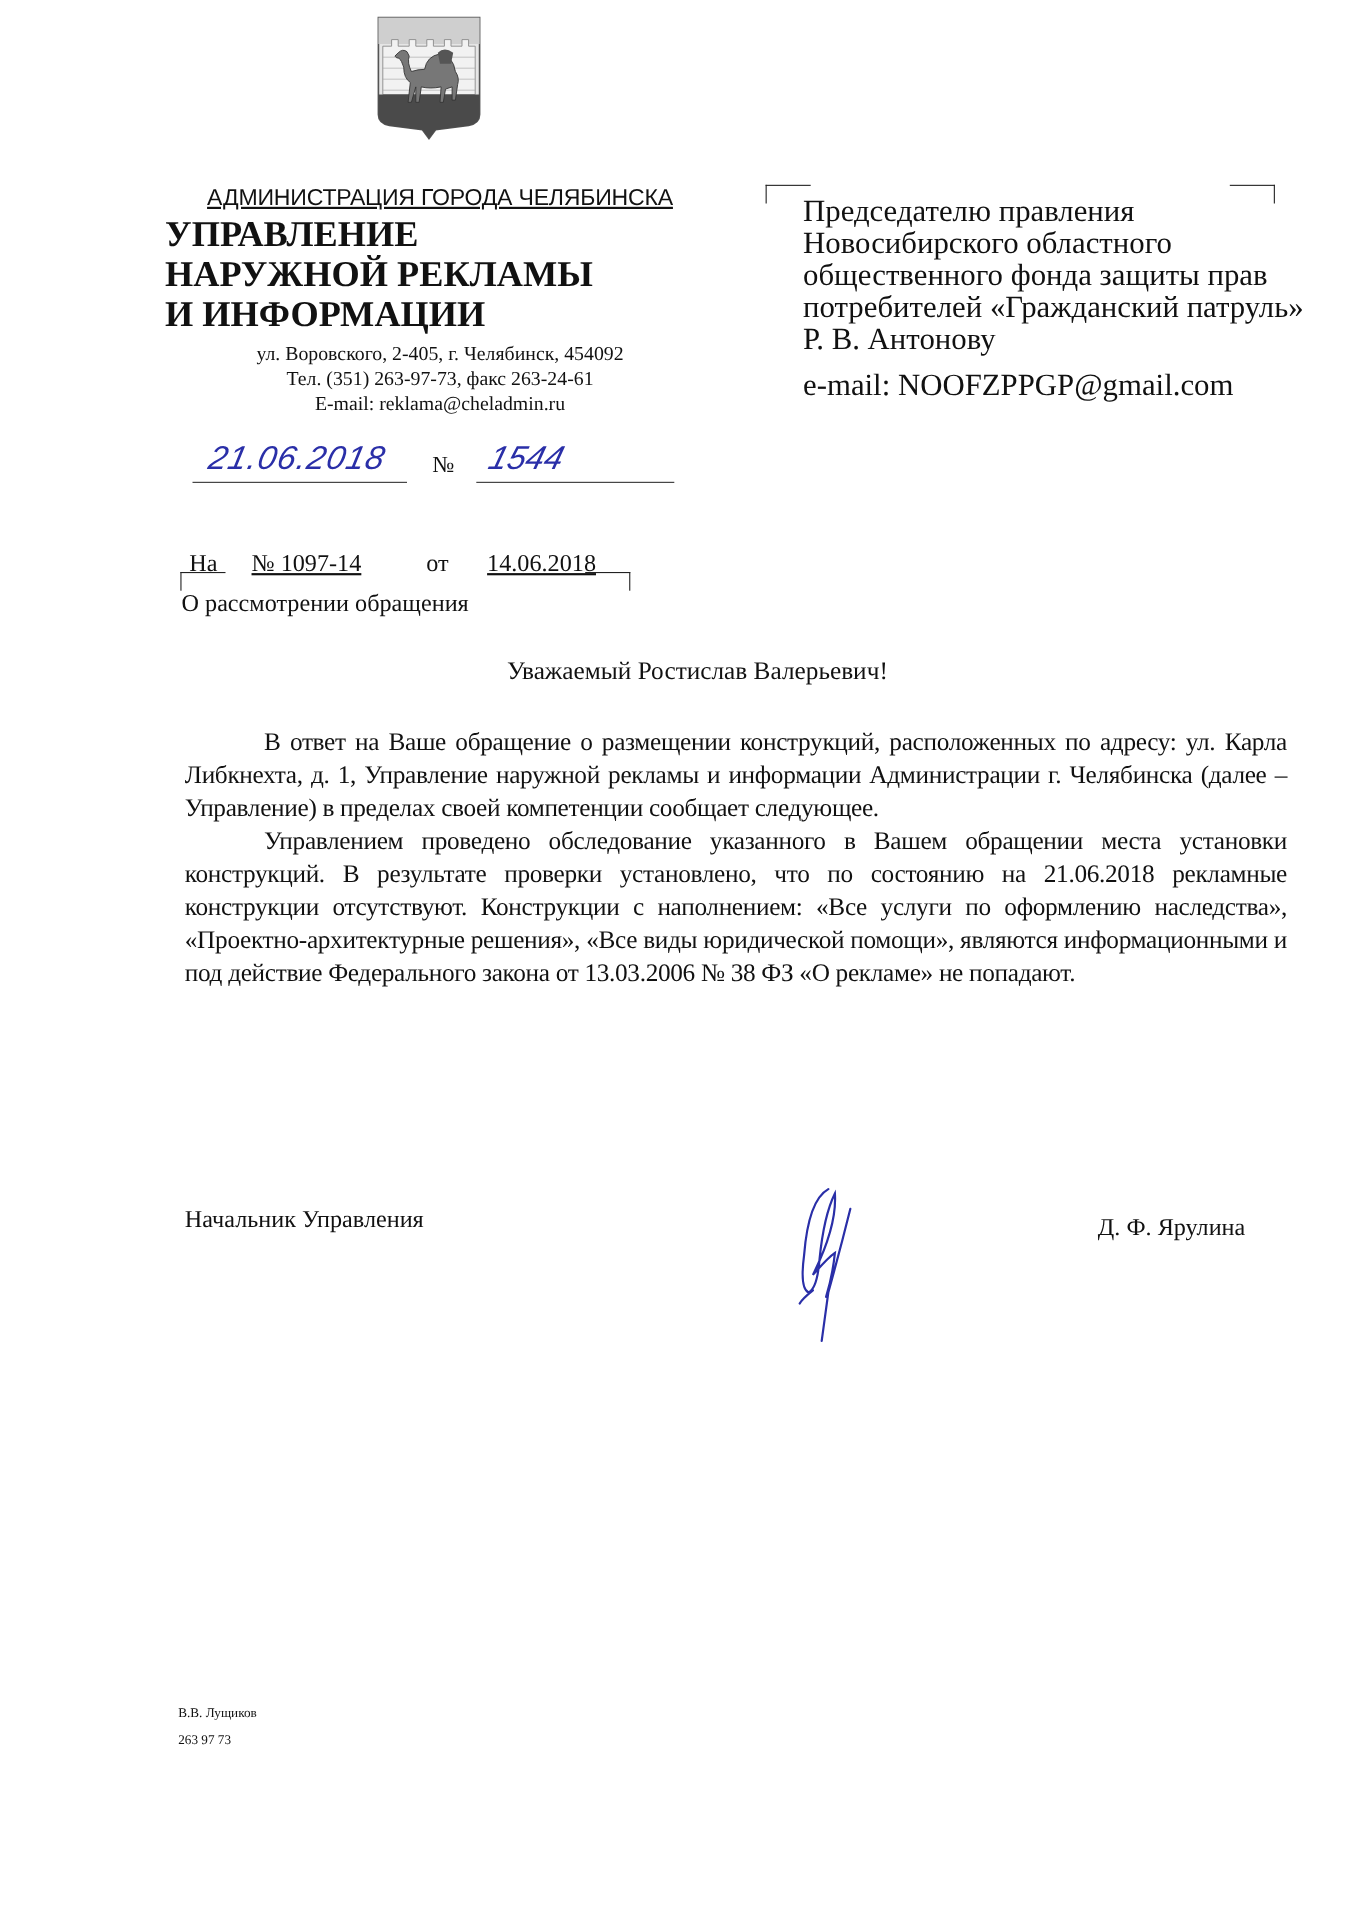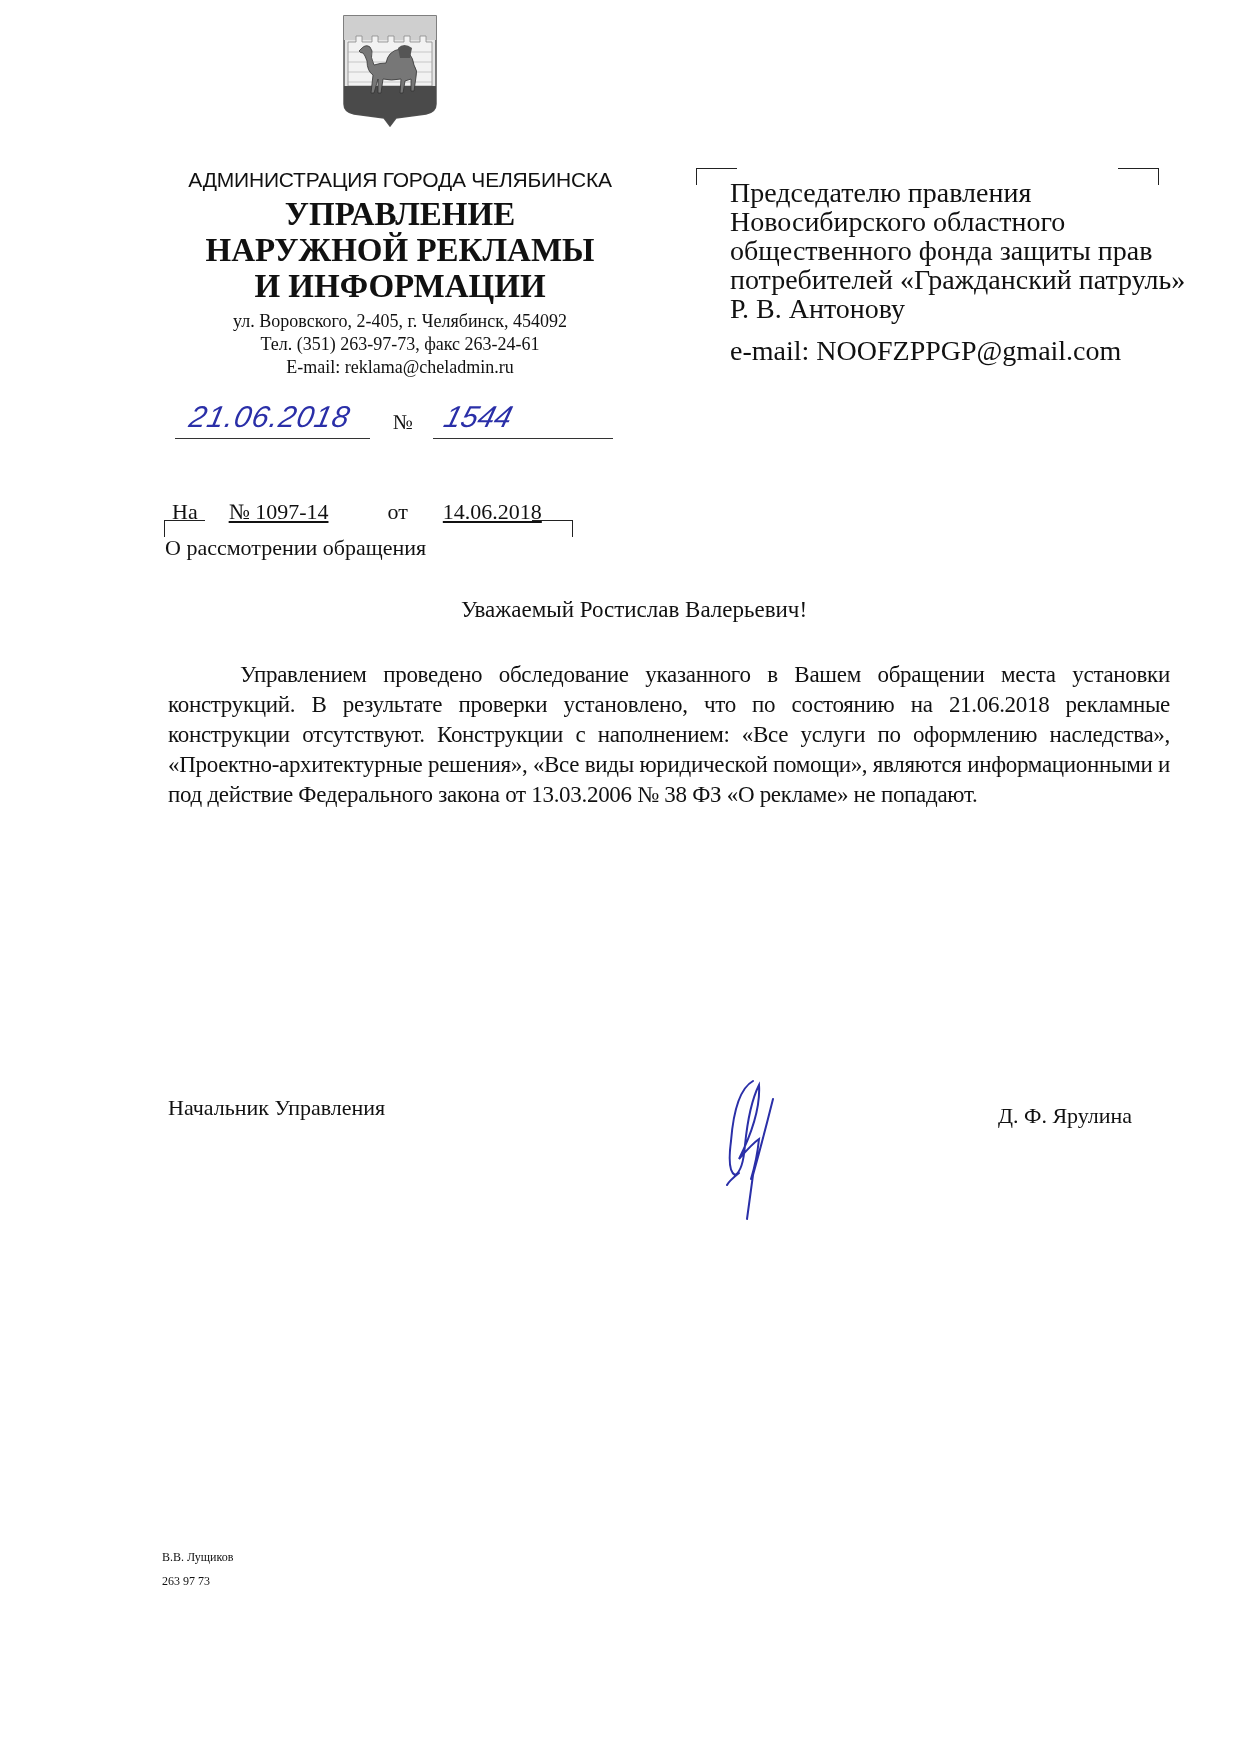--- a/index.html
+++ b/index.html
@@ -1,20 +1,20 @@
 <!DOCTYPE html>
 <html><head>
 <meta charset="utf-8">
 <style>
   html, body { margin:0; padding:0; background:#ffffff; }
   body { width:1244px; height:1748px; position:relative; overflow:hidden; color:#111; font-family:"Liberation Serif", serif; }
   .abs { position:absolute; }
   .emblem { left:340px; top:12px; width:100px; height:116px; }
-  .hdr-admin { left:150px; top:168px; width:500px; text-align:center; font-family:"Liberation Sans", sans-serif; font-size:21px; letter-spacing:-0.2px; }
-  .hdr-dept { left:150px; top:196px; width:500px; text-align:center; font-weight:bold; font-size:33px; line-height:36px; }
+  .hdr-admin { left:150px; top:168px; width:500px; text-align:center; font-family:"Liberation Sans", sans-serif; font-size:21px; letter-spacing:-0.2px;text-decoration:underline; }
+  .hdr-dept { left:150px; top:196px; width:500px; text-align:left; font-weight:bold; font-size:33px; line-height:36px; }
   .hdr-contacts { left:150px; top:310px; width:500px; text-align:center; font-size:18px; line-height:23px; }
   .reg-date { left:190px; top:400px; color:#2a2fa8; font-style:italic; font-size:30px; font-family:"Liberation Sans", sans-serif; letter-spacing:1px; transform:skewX(-12deg); }
   .reg-num-sign { left:393px; top:410px; font-size:21px; }
   .reg-num { left:445px; top:400px; color:#2a2fa8; font-style:italic; font-size:30px; font-family:"Liberation Sans", sans-serif; transform:skewX(-15deg); }
   .ul1 { left:175px; top:438px; width:195px; height:1px; background:#333; }
   .ul2 { left:433px; top:438px; width:180px; height:1px; background:#333; }
   .ref { left:172px; top:468px; font-size:22px;margin-top:31px; }
   .ref span { display:inline-block; }
   .ref .u { text-decoration:underline; }
   .bracket { position:absolute; width:40px; height:16px; border-color:#222; border-style:solid; border-width:0; }
@@ -88,20 +88,21 @@
   <div>Новосибирского областного</div>
   <div>общественного фонда защиты прав</div>
   <div>потребителей «Гражданский патруль»</div>
   <div>Р. В. Антонову</div>
   <div class="em">e-mail: NOOFZPPGP@gmail.com</div>
 </div>
 
 <div class="abs salutation">Уважаемый Ростислав Валерьевич!</div>
 
 <div class="abs body-text">
+  <p>В ответ на Ваше обращение о размещении конструкций, расположенных по адресу: ул. Карла Либкнехта, д. 1, Управление наружной рекламы и информации Администрации г. Челябинска (далее – Управление) в пределах своей компетенции сообщает следующее.</p>
   <p>Управлением проведено обследование указанного в Вашем обращении места установки конструкций. В результате проверки установлено, что по состоянию на 21.06.2018 рекламные конструкции отсутствуют. Конструкции с наполнением: «Все услуги по оформлению наследства», «Проектно-архитектурные решения», «Все виды юридической помощи», являются информационными и под действие Федерального закона от 13.03.2006 № 38 ФЗ «О рекламе» не попадают.</p>
 </div>
 
 <div class="abs sig-title">Начальник Управления</div>
 <div class="abs signature">
   <svg width="100" height="150" viewBox="0 0 100 150">
     <path d="M38 6 q-18 10 -22 60 q-4 30 4 34 q8 -4 10 -30 q4 -40 14 -60 q2 30 -20 74 q14 -16 20 -20 q-2 20 -8 40 M24 98 q-10 8 -12 12 M58 24 q-10 40 -20 76 q-4 30 -6 44" fill="none" stroke="#2a2fa8" stroke-width="2" stroke-linecap="round"></path>
   </svg>
 </div>
 <div class="abs sig-name">Д. Ф. Ярулина</div>

